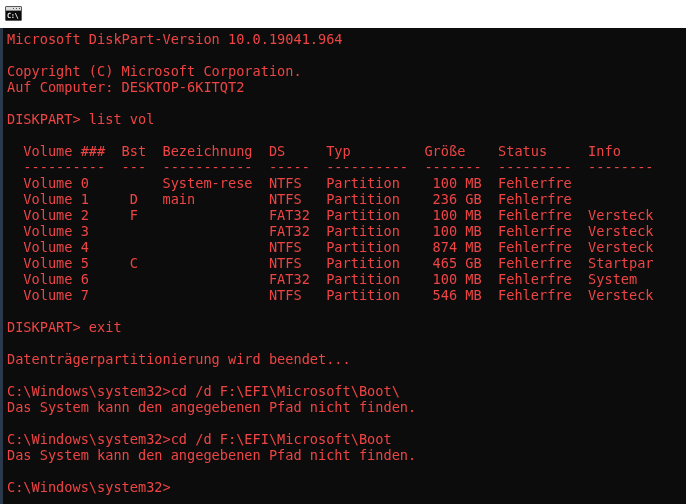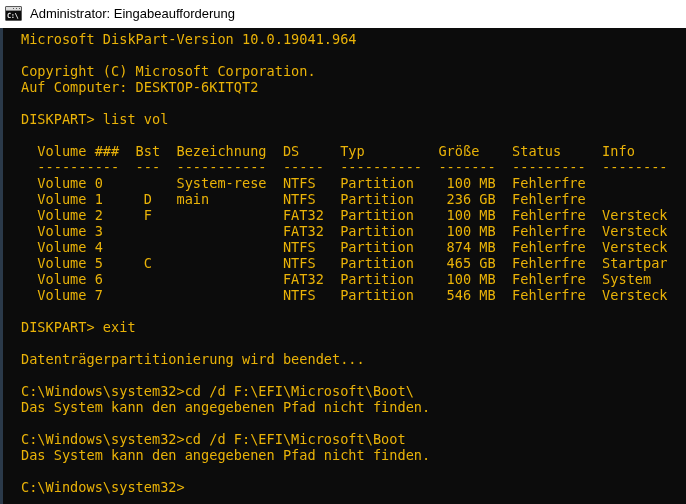--- a/index.html
+++ b/index.html
@@ -96,23 +96,23 @@
     width: 3px;
     height: 100%;
     background: #2b3a4a;
   }
   #screenbuf {
     position: absolute;
     top: 0;
     left: 3px;
     right: 0;
     bottom: 0;
-    padding: 3px 0 0 18px;
+    padding: 3px 0 0 4px;
     box-sizing: border-box;
-    color: #eab308;
+    color: #ef4444;
     font-family: "DejaVu Sans Mono", monospace;
     font-size: 13.6px;
     line-height: 16px;
     white-space: pre;
     letter-spacing: 0px;
   }
   .line {
     height: 16px;
     white-space: pre;
   }
@@ -125,21 +125,20 @@
 
   <div id="titlebar">
     <span id="cmd-icon">
       <span class="bar">
           <i></i>
           <i></i>
           <i></i>
         </span>
       <span class="screen">C:\</span>
     </span>
-    <span id="title-text">Administrator: Eingabeaufforderung</span>
   </div>
 
   <div id="console">
     <div id="left-edge"></div>
     <div id="screenbuf"><div class="line">Microsoft DiskPart-Version 10.0.19041.964</div><div class="line blank"></div><div class="line">Copyright (C) Microsoft Corporation.</div><div class="line">Auf Computer: DESKTOP-6KITQT2</div><div class="line blank"></div><div class="line">DISKPART&gt; list vol</div><div class="line blank"></div><div class="line">  Volume ###  Bst  Bezeichnung  DS     Typ         Größe    Status     Info</div><div class="line">  ----------  ---  -----------  -----  ----------  -------  ---------  --------</div><div class="line">  Volume 0         System-rese  NTFS   Partition    100 MB  Fehlerfre</div><div class="line">  Volume 1     D   main         NTFS   Partition    236 GB  Fehlerfre</div><div class="line">  Volume 2     F                FAT32  Partition    100 MB  Fehlerfre  Versteck</div><div class="line">  Volume 3                      FAT32  Partition    100 MB  Fehlerfre  Versteck</div><div class="line">  Volume 4                      NTFS   Partition    874 MB  Fehlerfre  Versteck</div><div class="line">  Volume 5     C                NTFS   Partition    465 GB  Fehlerfre  Startpar</div><div class="line">  Volume 6                      FAT32  Partition    100 MB  Fehlerfre  System</div><div class="line">  Volume 7                      NTFS   Partition    546 MB  Fehlerfre  Versteck</div><div class="line blank"></div><div class="line">DISKPART&gt; exit</div><div class="line blank"></div><div class="line">Datenträgerpartitionierung wird beendet...</div><div class="line blank"></div><div class="line">C:\Windows\system32&gt;cd /d F:\EFI\Microsoft\Boot\</div><div class="line">Das System kann den angegebenen Pfad nicht finden.</div><div class="line blank"></div><div class="line">C:\Windows\system32&gt;cd /d F:\EFI\Microsoft\Boot</div><div class="line">Das System kann den angegebenen Pfad nicht finden.</div><div class="line blank"></div><div class="line">C:\Windows\system32&gt;</div></div>
   </div>
 
 </div>
 
 </body></html>

